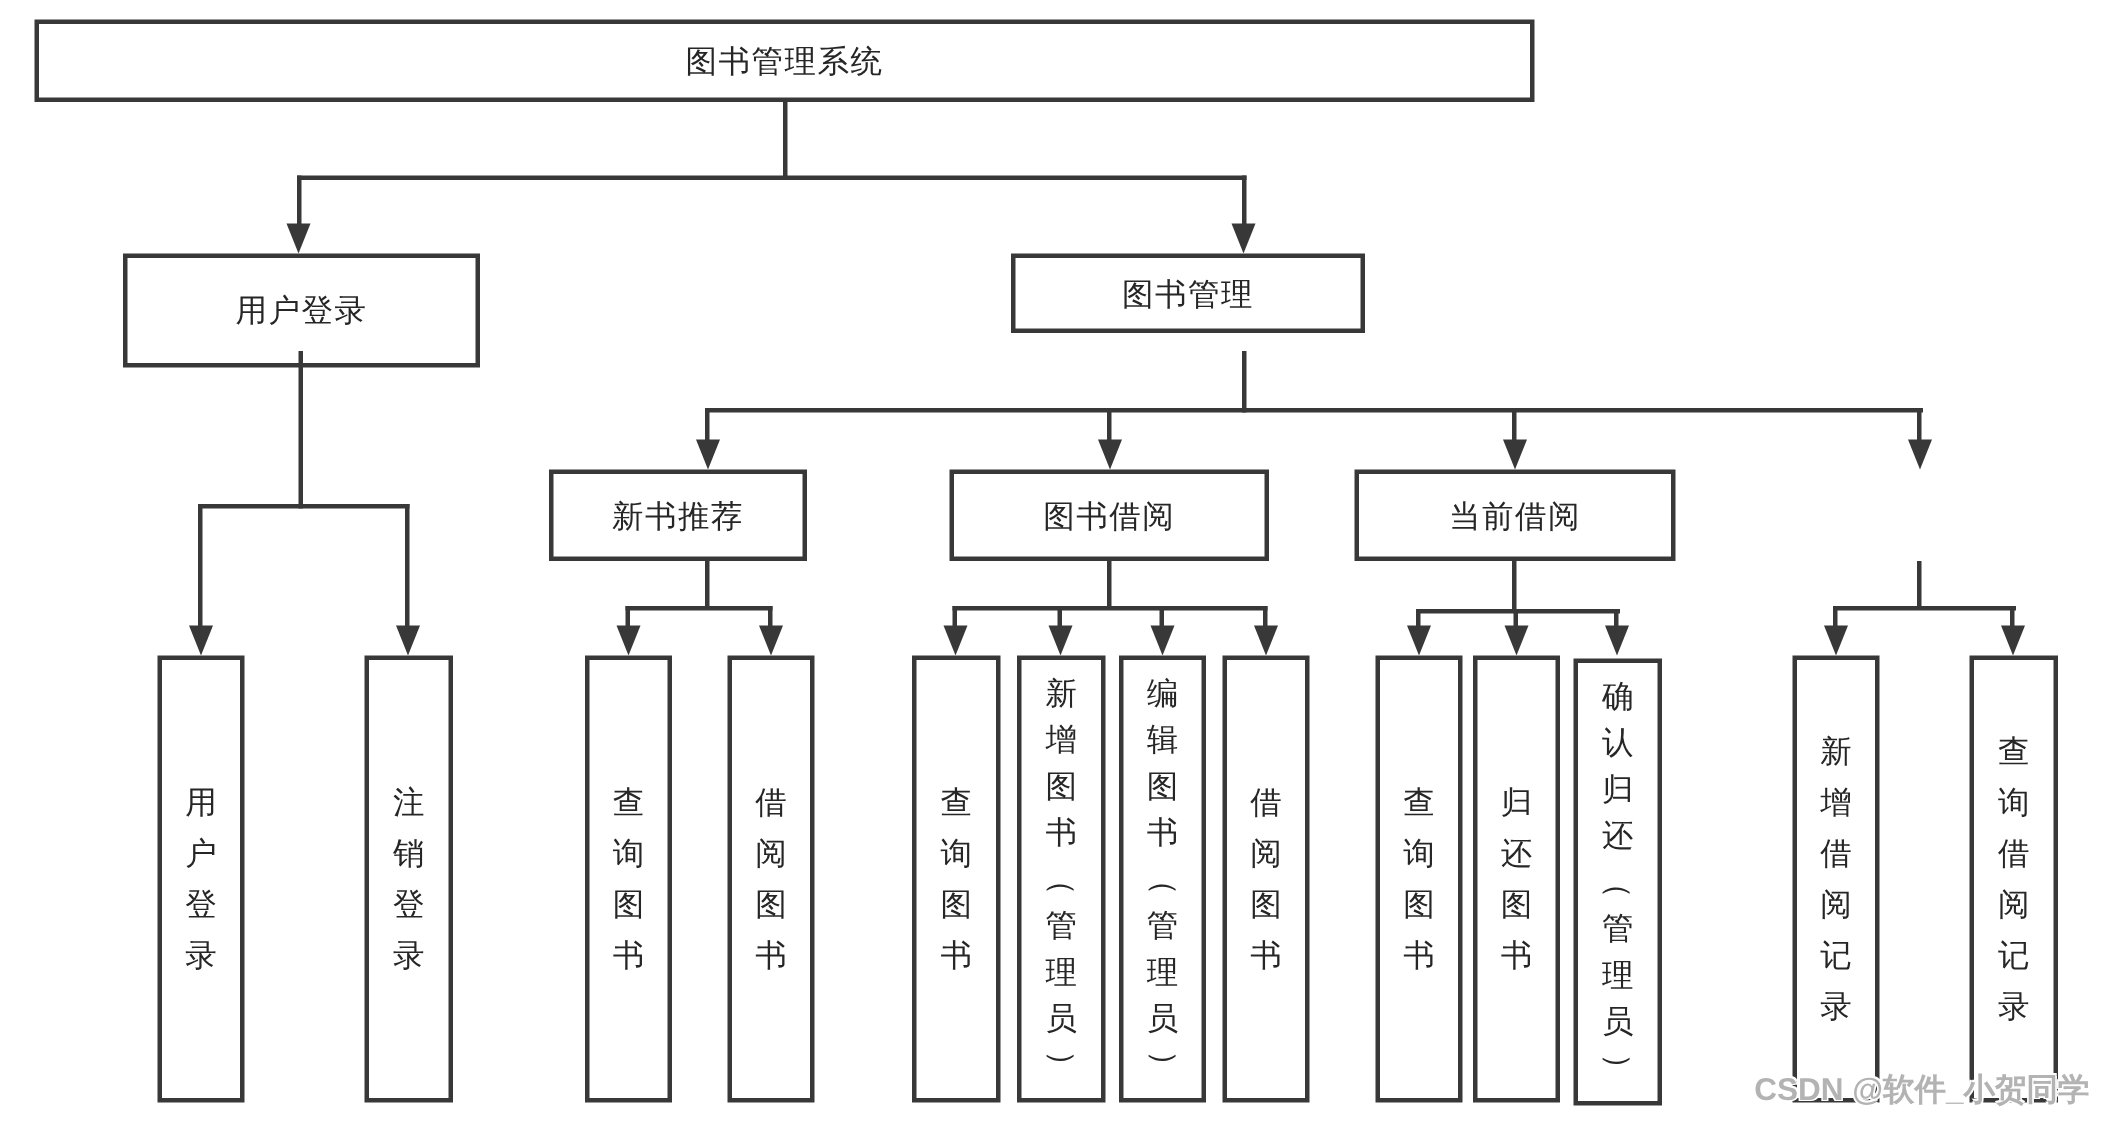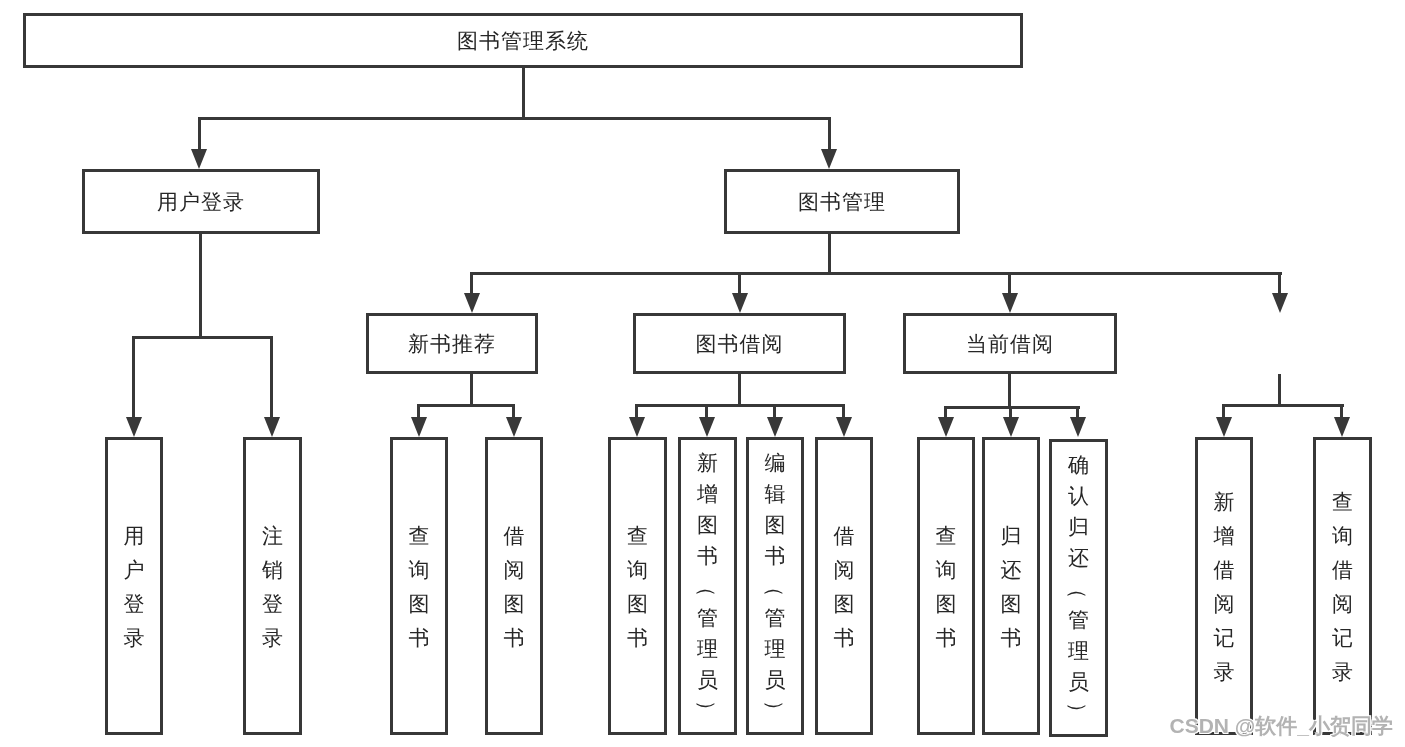--- a/index.html
+++ b/index.html
@@ -40,22 +40,22 @@
 
   <div class="box" style="left:23px;top:13px;width:1000px;height:55px">图书管理系统</div>
 
   <div class="vl" style="left:522px;top:68px;height:52px"></div>
   <div class="hl" style="left:198px;top:117px;width:633px"></div>
   <div class="vl" style="left:198px;top:117px;height:33px"></div>
   <div class="arrow" style="left:191px;top:149px"></div>
   <div class="vl" style="left:828px;top:117px;height:33px"></div>
   <div class="arrow" style="left:821px;top:149px"></div>
 
-  <div class="box" style="left:82px;top:169px;width:238px;height:65px">用户登录</div>
-  <div class="box" style="left:724px;top:169px;width:236px;height:65px">图书管理</div>
+  <div class="box" style="left:82px;top:169px;width:238px;height:76px">用户登录</div>
+  <div class="box" style="left:674px;top:169px;width:236px;height:53px">图书管理</div>
 
   <div class="vl" style="left:199px;top:234px;height:105px"></div>
   <div class="hl" style="left:132px;top:336px;width:141px"></div>
   <div class="vl" style="left:132px;top:336px;height:83px"></div>
   <div class="arrow" style="left:126px;top:417px"></div>
   <div class="vl" style="left:270px;top:336px;height:83px"></div>
   <div class="arrow" style="left:264px;top:417px"></div>
 
   <div class="vl" style="left:828px;top:234px;height:41px"></div>
   <div class="hl" style="left:470px;top:272px;width:812px"></div>

